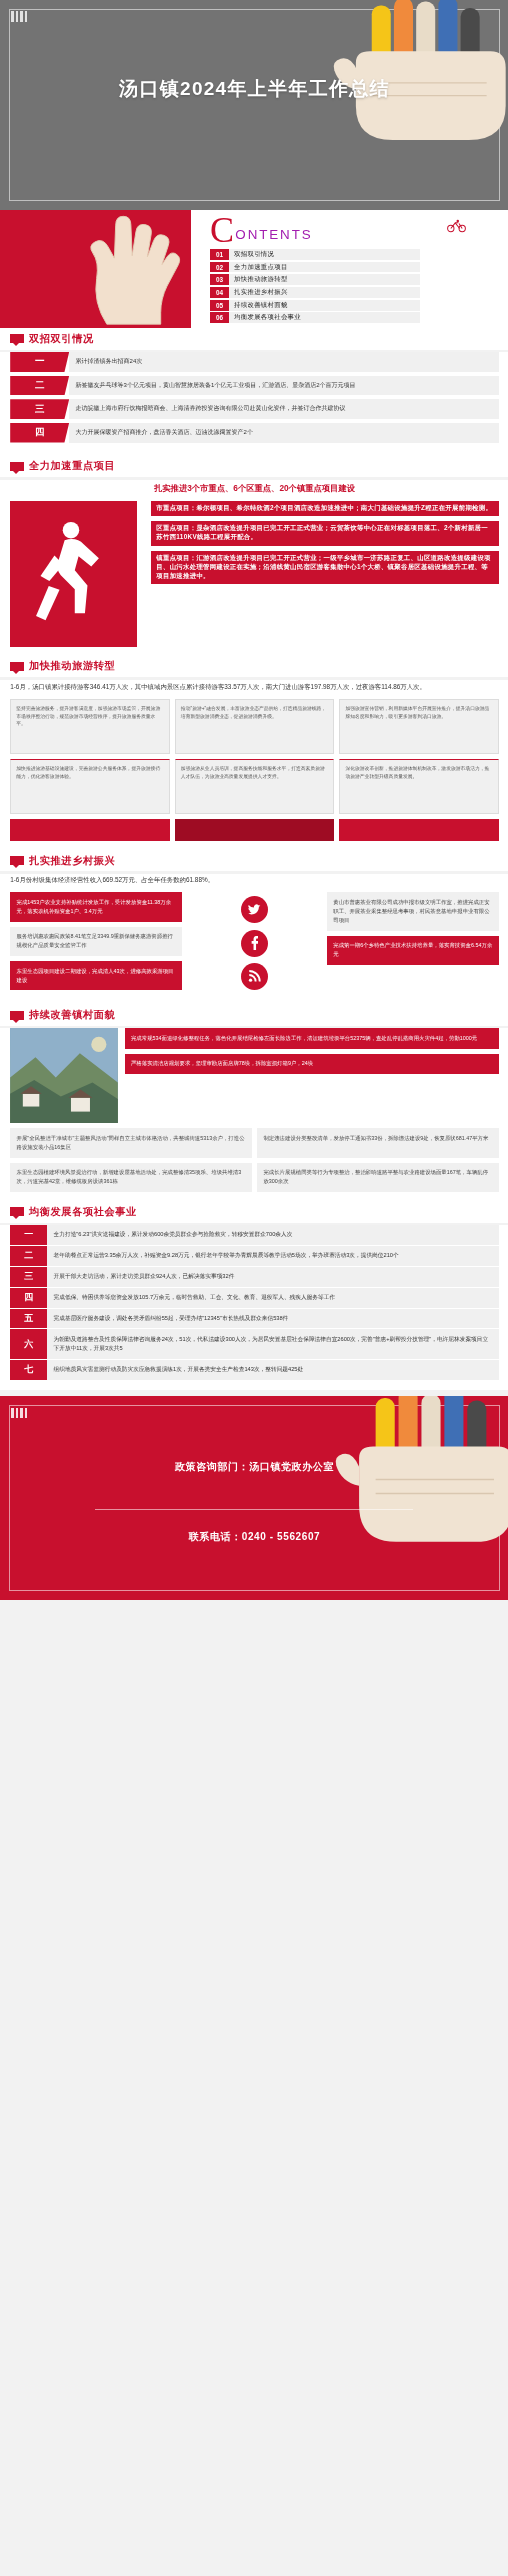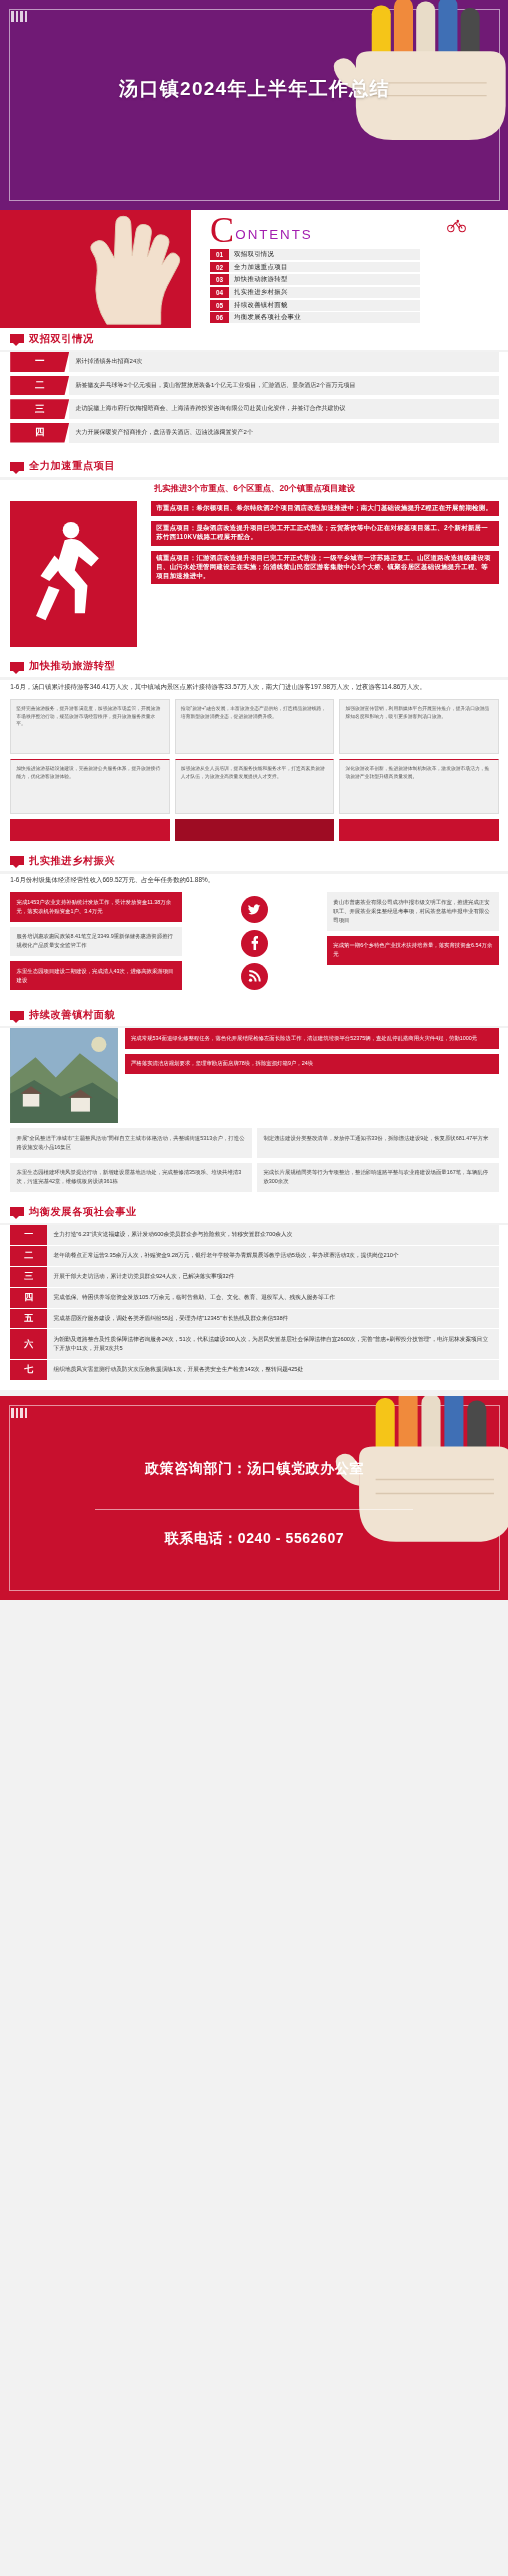--- a/index.html
+++ b/index.html
@@ -15,21 +15,21 @@
     position: relative;
     background: #f2f2f2;
     overflow: hidden;
   }
 
   
   .hero {
     position: relative;
     width: 509px;
     height: 210px;
-    background: #701a75;
+    background: #737373;
     overflow: hidden;
   }
   .hero-inner {
     position: absolute;
     inset: 9px;
     border: 1.3px solid rgba(255,255,255,0.55);
   }
   .hero-title {
     position: absolute;
     top: 76px;
@@ -329,21 +329,21 @@
     background: #c8102e;
     overflow: hidden;
     margin-top: 6.4px;
   }
   .footer-inner { position: absolute; inset: 9px; border: 1.3px solid rgba(255,255,255,0.55); }
   .hand-bot { position: absolute; right: -12.7px; top: -12.7px; width: 210px; height: 191px; }
   .foot-dots { position: absolute; left: 11.4px; top: 11.4px; display: flex; gap: 1.9px; }
   .foot-dots i { display: block; width: 2.5px; height: 10.2px; background: rgba(255,255,255,0.85); }
   .foot-line {
     position: absolute; left: 0; width: 509px; text-align: center;
-    color: #fff; font-size: 14px; font-weight: bold; letter-spacing: 0.6px;
+    color: #fff; font-size: 10px; font-weight: bold; letter-spacing: 0.6px;
   }
   .foot-sep {
     position: absolute; left: 95px; width: 318px; height: 0.6px;
     background: rgba(255,255,255,0.55);
   }
 </style>
 </head>
 <body>
 
 <div class="page">

